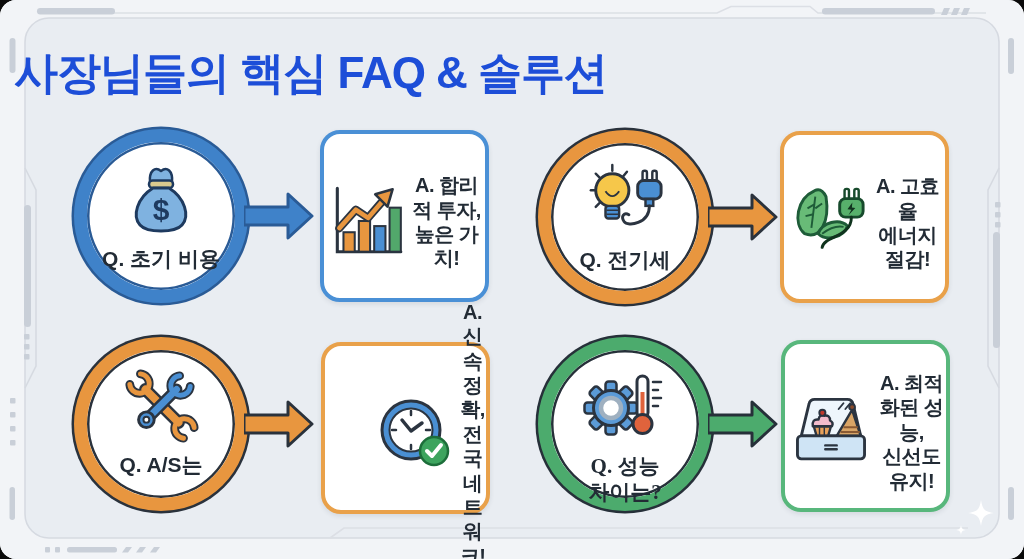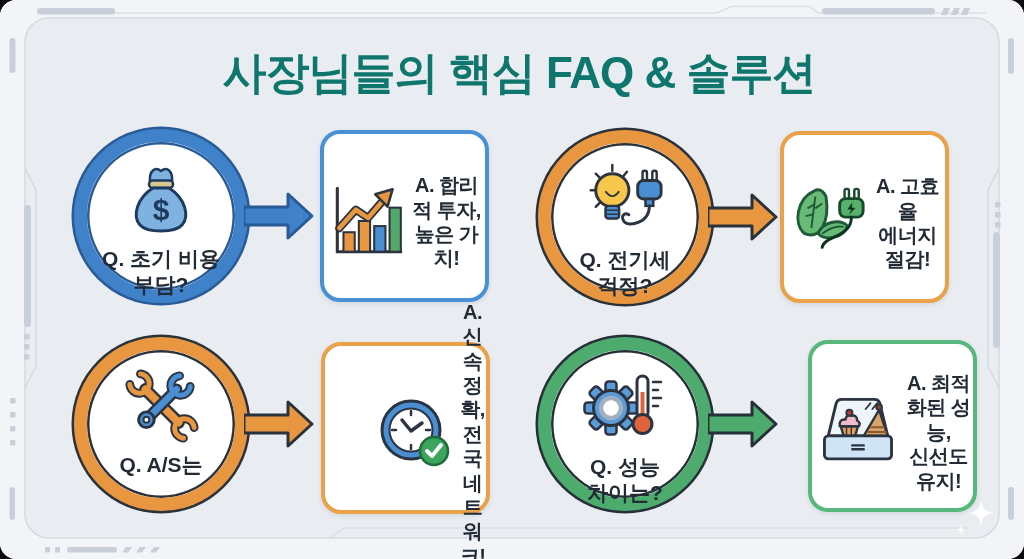--- a/index.html
+++ b/index.html
@@ -4,44 +4,44 @@
 <style>
   html,body{margin:0;padding:0;background:#0a0a0a;}
   *{box-sizing:border-box;}
   .stage{
     position:relative;width:1024px;height:559px;overflow:hidden;
     border-radius:16px;background:#f2f4f7;
     font-family:"Liberation Sans","DejaVu Sans",sans-serif;
   }
   .frame-svg{position:absolute;inset:0;}
   .title{
-    position:absolute;top:44px;left:0;width:100%;text-align:center;
-    font-size:44px;font-weight:800;color:#0f766e;letter-spacing:-1px;margin:0;padding-left:14px;
+    position:absolute;top:44px;left:0;width:100%;
+    font-size:44px;font-weight:800;color:#1d4ed8;letter-spacing:-1px;margin:0;padding-left:14px;
   }
   .qcircle{
     position:absolute;width:174px;height:174px;border-radius:50%;
     background:#ffffff;display:flex;flex-direction:column;align-items:center;
     justify-content:flex-start;padding-top:18px;
   }
   .qc-blue{border:13px solid #3f82c9;box-shadow:0 0 0 2.5px #2a5b96, inset 0 0 0 2.5px #2a5b96;}
   .qc-orange{border:13px solid #e8963f;box-shadow:0 0 0 2.5px #2a323c, inset 0 0 0 2.5px #2a323c;}
-  .qc-green{border:13px solid #4cab6d;box-shadow:0 0 0 2.5px #263039, inset 0 0 0 2.5px #263039;}
+  .qc-green{border:13px solid #4cab6d;box-shadow:0 0 0 2.5px #263039, inset 0 0 0 2.5px #263039;font-family:Liberation Serif, serif;}
   .qtext,.atext{
     text-align:center;font-weight:800;color:#222b35;line-height:1.22;
   }
   .qtext{font-size:21px;margin-top:6px;}
   .atext{font-size:20px;letter-spacing:-0.5px;}
   .abox{
     position:absolute;width:169px;height:172px;border-radius:20px;background:#ffffff;
     display:flex;flex-direction:row;align-items:center;justify-content:flex-start;
     padding-top:12px;box-shadow:0 2px 5px rgba(25,40,60,0.10);
   }
   .ab-blue{border:4px solid #4a90d6;}
   .ab-orange{border:4px solid #e9a14a;}
-  .ab-green{border:4px solid #58b77c;margin-left:27px;}
+  .ab-green{border:4px solid #58b77c;}
   .arrow{position:absolute;width:70px;height:48px;}
   .icon{flex:0 0 auto;}
 </style>
 </head>
 <body>
 
 <div class="stage">
 
   <svg class="frame-svg" width="1024" height="559" viewBox="0 0 1024 559">
     <rect x="0" y="0" width="1024" height="559" fill="#f2f4f7"></rect>
@@ -90,21 +90,20 @@
   <section>
     <div class="qcircle qc-blue" style="left:74px;top:129px;">
       <svg class="icon" width="78" height="80" viewBox="0 0 76 80">
         <path d="M27 22 C26 11 32 6 38 11 C44 6 50 11 49 22 Z" fill="#7fb2e0" stroke="#1e3a5f" stroke-width="2.5" stroke-linejoin="round"></path>
         <rect x="26" y="20.5" width="24" height="7.5" rx="3.5" fill="#d9c98e" stroke="#1e3a5f" stroke-width="2.5"></rect>
         <path d="M30 28 C14 38 9 56 17 65 C24 73 52 73 59 65 C67 56 62 38 46 28 Z" fill="#7fb2e0" stroke="#1e3a5f" stroke-width="3" stroke-linejoin="round"></path>
         <text x="38" y="60" text-anchor="middle" font-size="30" font-weight="bold" fill="#1e3a5f">$</text>
       </svg>
       <div class="qtext">
         <div>Q. 초기 비용</div>
-        <div>부담?</div>
       </div>
     </div>
 
     <svg class="arrow" style="left:244px;top:192px;" viewBox="0 0 70 48">
       <polygon points="0,15 44,15 44,2 68,24 44,46 44,33 0,33" fill="#3f82c9" stroke="#2a5b96" stroke-width="3" stroke-linejoin="round"></polygon>
     </svg>
 
     <div class="abox ab-blue" style="left:320px;top:130px;">
       <svg class="icon" width="84" height="80" viewBox="0 0 82 78">
         <path d="M13 6 V68 H75" fill="none" stroke="#2b3440" stroke-width="3" stroke-linecap="round"></path>
@@ -138,21 +137,20 @@
         <rect x="23" y="46" width="14" height="13" rx="3" fill="#4a8fd3" stroke="#2b3440" stroke-width="2.5"></rect>
         <path d="M24 50.5 H36 M24 54.5 H36" stroke="#2b3440" stroke-width="1.5"></path>
         <rect x="61" y="10" width="4.5" height="11" rx="2" fill="#ffffff" stroke="#2b3440" stroke-width="2.5"></rect>
         <rect x="71" y="10" width="4.5" height="11" rx="2" fill="#ffffff" stroke="#2b3440" stroke-width="2.5"></rect>
         <rect x="56" y="20" width="24" height="19" rx="6" fill="#4a8fd3" stroke="#2b3440" stroke-width="3"></rect>
         <rect x="64" y="39" width="8" height="7" fill="#4a8fd3" stroke="#2b3440" stroke-width="2.5"></rect>
         <path d="M68 46 C68 64 46 68 42 62 C38.5 57 42 52 47 55" fill="none" stroke="#2b3440" stroke-width="3" stroke-linecap="round"></path>
       </svg>
       <div class="qtext">
         <div>Q. 전기세</div>
-        <div>걱정?</div>
       </div>
     </div>
 
     <svg class="arrow" style="left:708px;top:193px;" viewBox="0 0 70 48">
       <polygon points="0,15 44,15 44,2 68,24 44,46 44,33 0,33" fill="#e8963f" stroke="#2a323c" stroke-width="3" stroke-linejoin="round"></polygon>
     </svg>
 
     <div class="abox ab-orange" style="left:780px;top:131px;">
       <svg class="icon" width="86" height="80" viewBox="0 0 86 82">
         <path d="M30 8 C12 16 8 42 20 52 C36 58 46 40 42 14 C38 6 34 6 30 8 Z" fill="#68bb77" stroke="#1e5c38" stroke-width="3" stroke-linejoin="round"></path>

